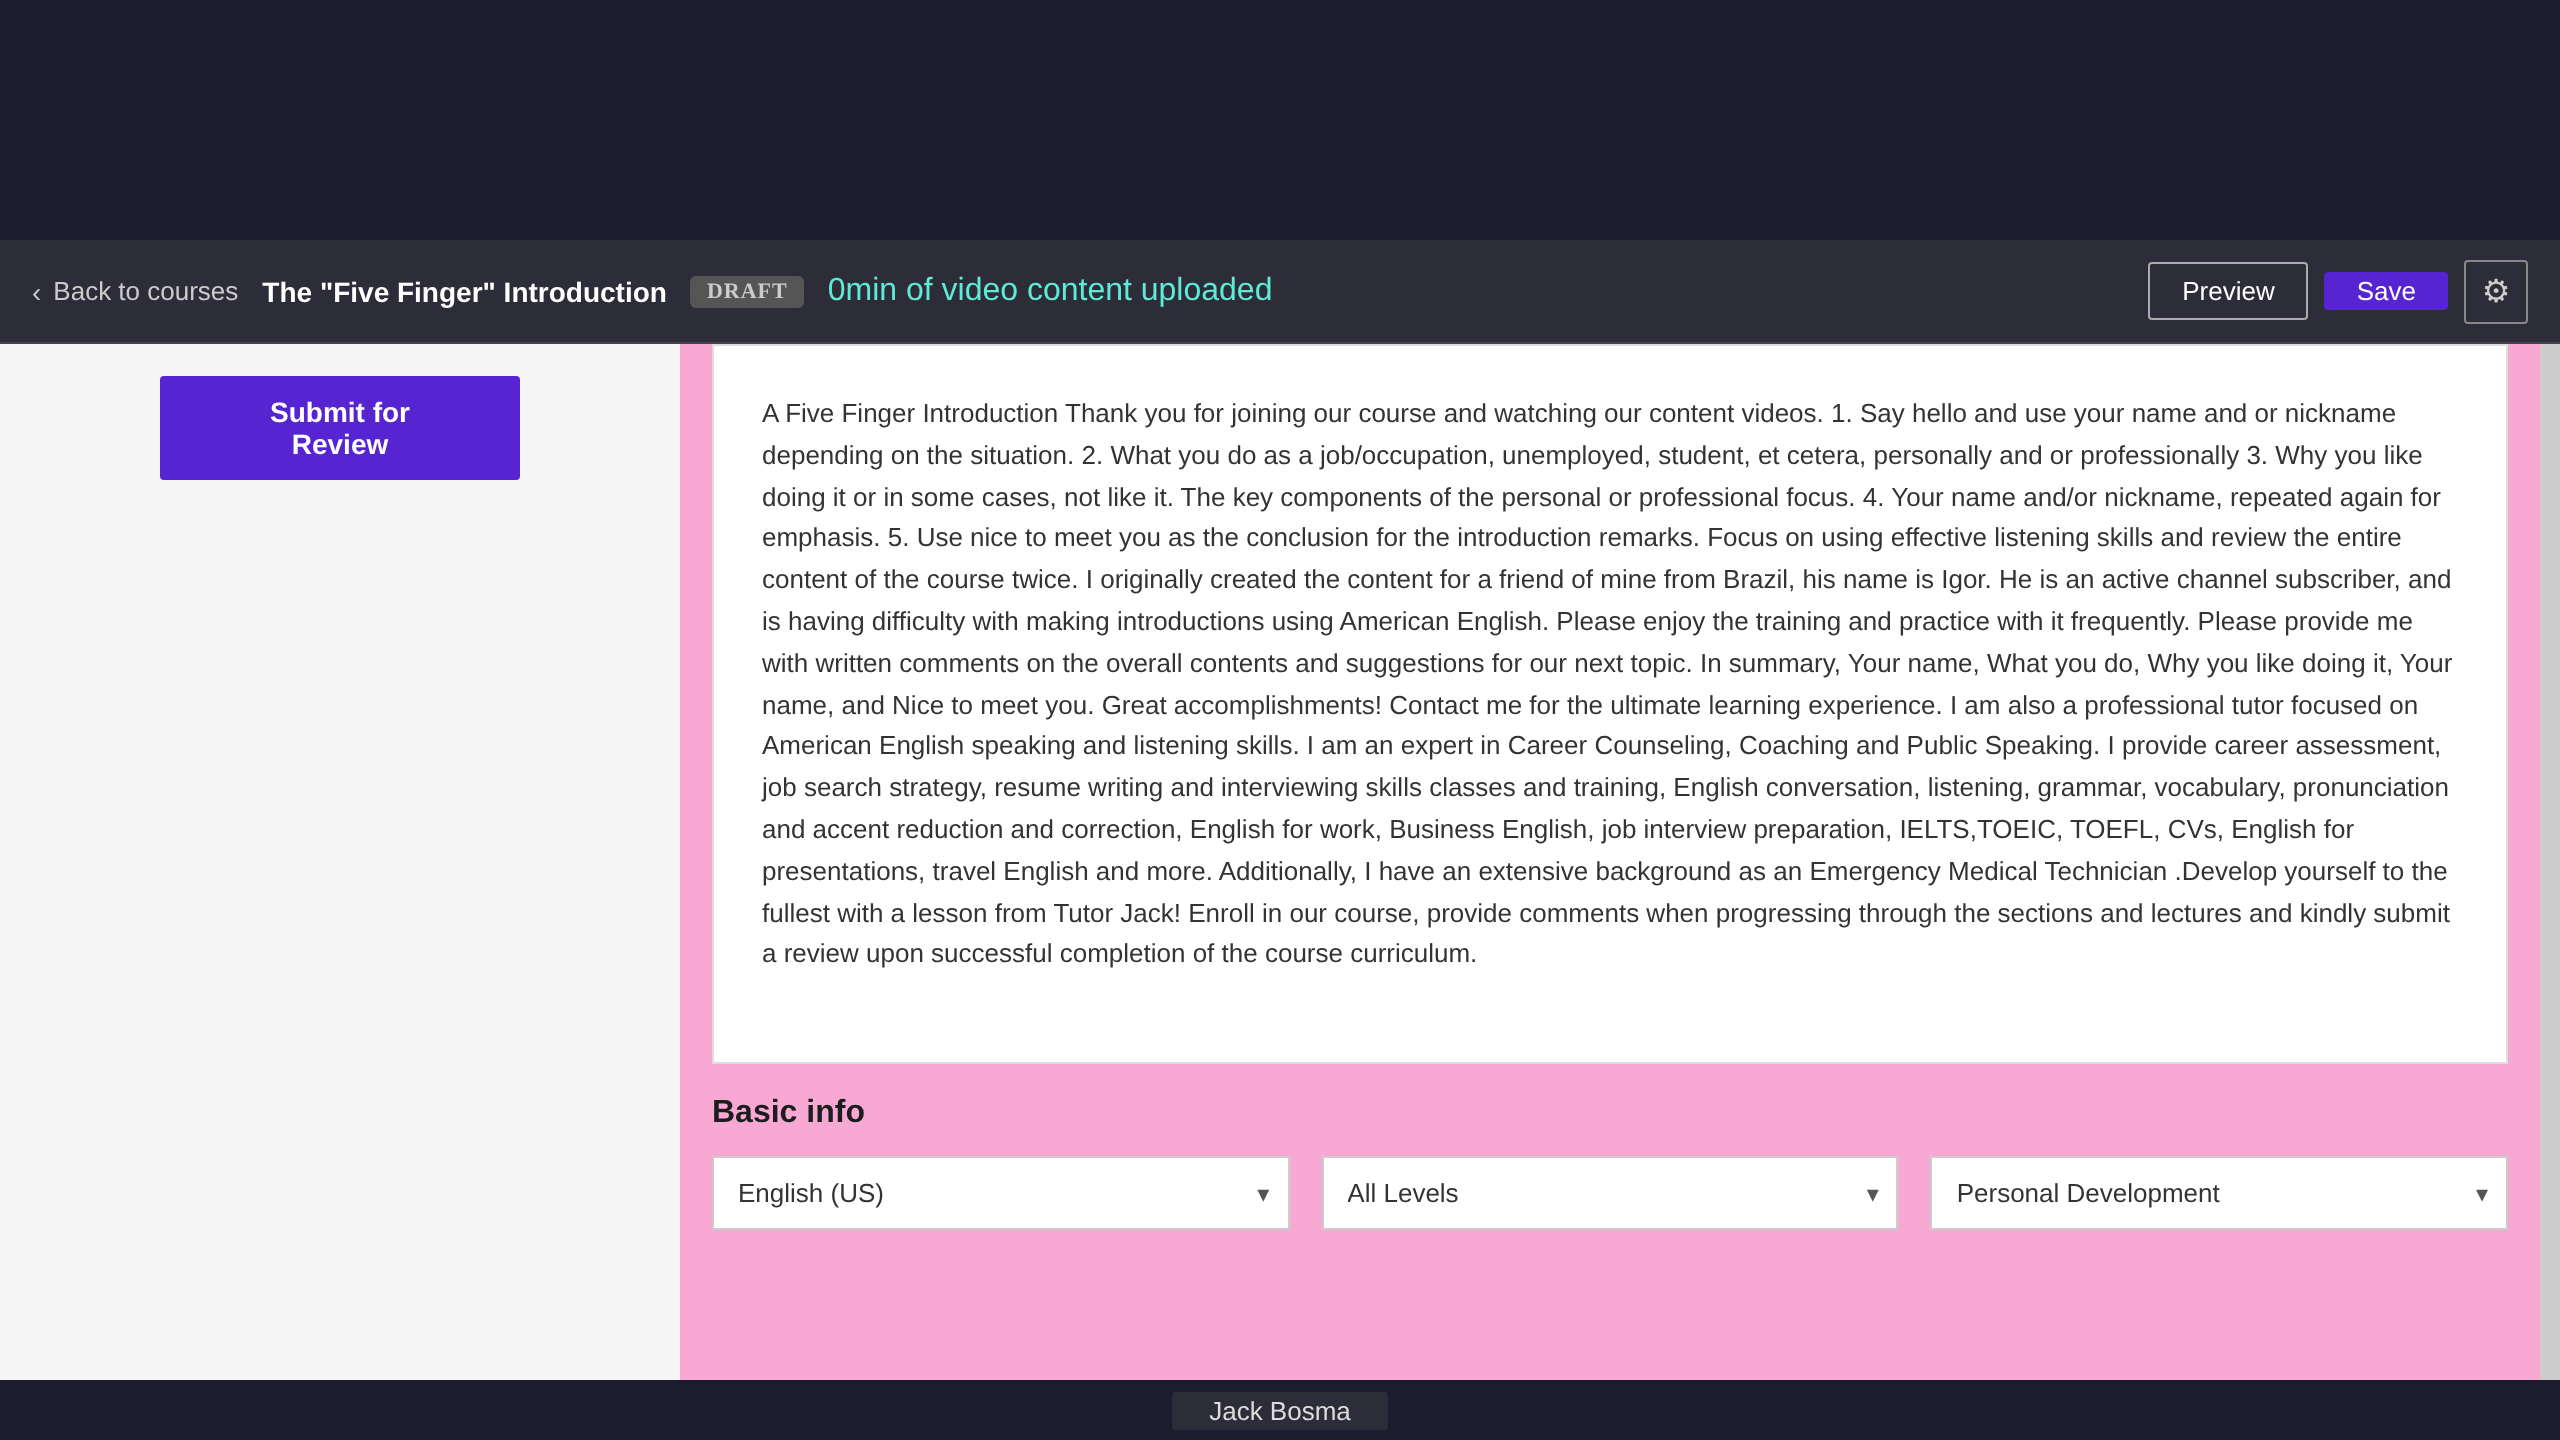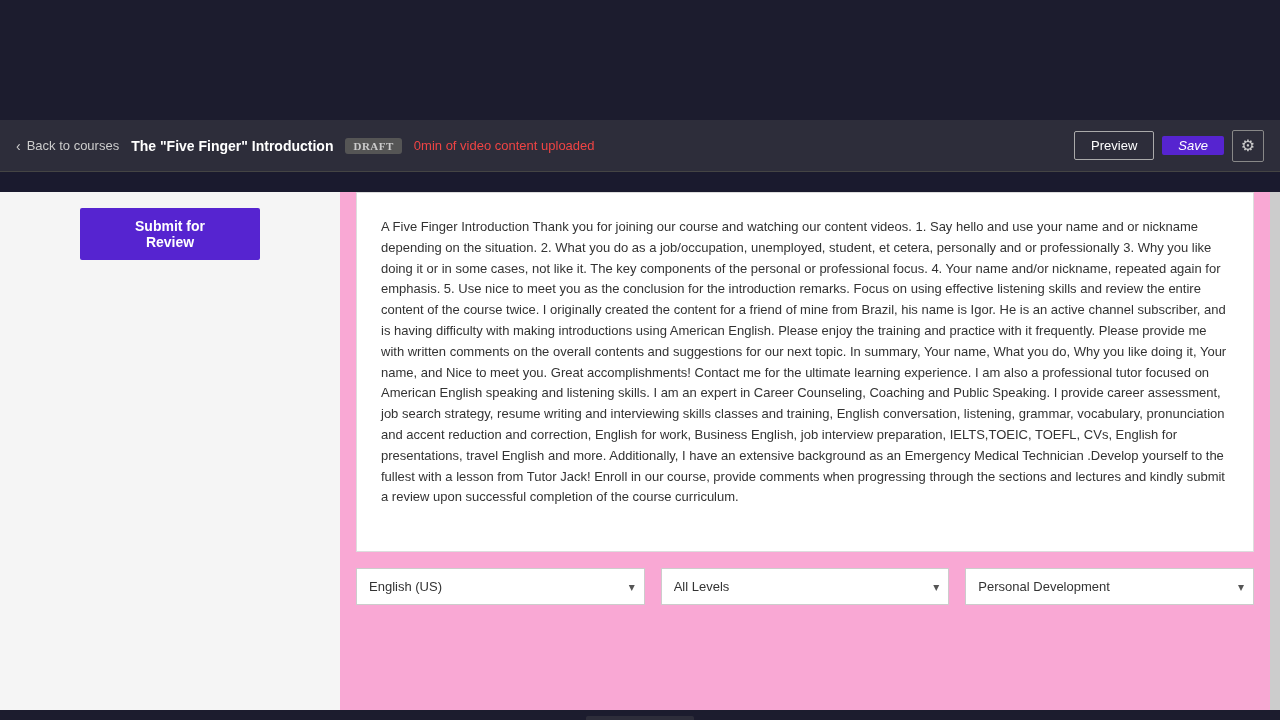--- a/index.html
+++ b/index.html
@@ -58,22 +58,22 @@
       color: #ccc;
       font-size: 11px;
       font-weight: 700;
       padding: 2px 8px;
       border-radius: 3px;
       letter-spacing: 0.5px;
       font-family: Liberation Serif, serif;
     }
 
     .upload-status {
-      color: #ef4444;
-      font-size: 13px;
+      color: #5eead4;
+      font-size: 16px;
       flex: 1;
     }
 
     .nav-actions {
       display: flex;
       align-items: center;
       gap: 8px;
       margin-left: auto;
     }
 
@@ -89,21 +89,20 @@
     }
 
     .btn-save {
       background: #5624d0;
       border: none;
       color: #fff;
       padding: 2px 16px;
       font-size: 13px;
       cursor: pointer;
       border-radius: 2px;
-      font-style: italic;
     }
 
     .gear-btn {
       background: transparent;
       border: 1px solid #888;
       color: #ccc;
       width: 32px;
       height: 32px;
       display: flex;
       align-items: center;
@@ -112,21 +111,20 @@
       border-radius: 2px;
       font-size: 16px;
     }
 
     
     .main-content {
       display: flex;
       background: #f5f5f5;
       height: calc(720px - 120px - 52px - 30px);
       overflow: hidden;
-      margin-top: 20px;
     }
 
     
     .sidebar {
       width: 340px;
       background: #f5f5f5;
       padding: 16px;
       flex-shrink: 0;
       display: flex;
       flex-direction: column;
@@ -273,20 +271,21 @@
   <div class="sidebar">
     <button class="submit-btn">Submit for Review</button>
   </div>
 
   <div class="content-area">
     <div class="text-box">
       <p>A Five Finger Introduction Thank you for joining our course and watching our content videos. 1. Say hello and use your name and or nickname depending on the situation. 2. What you do as a job/occupation, unemployed, student, et cetera, personally and or professionally 3. Why you like doing it or in some cases, not like it. The key components of the personal or professional focus. 4. Your name and/or nickname, repeated again for emphasis. 5. Use nice to meet you as the conclusion for the introduction remarks. Focus on using effective listening skills and review the entire content of the course twice. I originally created the content for a friend of mine from Brazil, his name is Igor. He is an active channel subscriber, and is having difficulty with making introductions using American English. Please enjoy the training and practice with it frequently. Please provide me with written comments on the overall contents and suggestions for our next topic. In summary, Your name, What you do, Why you like doing it, Your name, and Nice to meet you. Great accomplishments! Contact me for the ultimate learning experience. I am also a professional tutor focused on American English speaking and listening skills. I am an expert in Career Counseling, Coaching and Public Speaking. I provide career assessment, job search strategy, resume writing and interviewing skills classes and training, English conversation, listening, grammar, vocabulary, pronunciation and accent reduction and correction, English for work, Business English, job interview preparation, IELTS,TOEIC, TOEFL, CVs, English for presentations, travel English and more. Additionally, I have an extensive background as an Emergency Medical Technician .Develop yourself to the fullest with a lesson from Tutor Jack! Enroll in our course, provide comments when progressing through the sections and lectures and kindly submit a review upon successful completion of the course curriculum.</p>
     </div>
 
     <div class="basic-info">
+      <div class="basic-info-label">Basic info</div>
       <div class="dropdowns-row">
         <div class="dropdown-wrap">
           <select>
             <option>English (US)</option>
             <option>English (UK)</option>
             <option>Spanish</option>
             <option>French</option>
           </select>
           <span class="dropdown-arrow">▾</span>
         </div>

